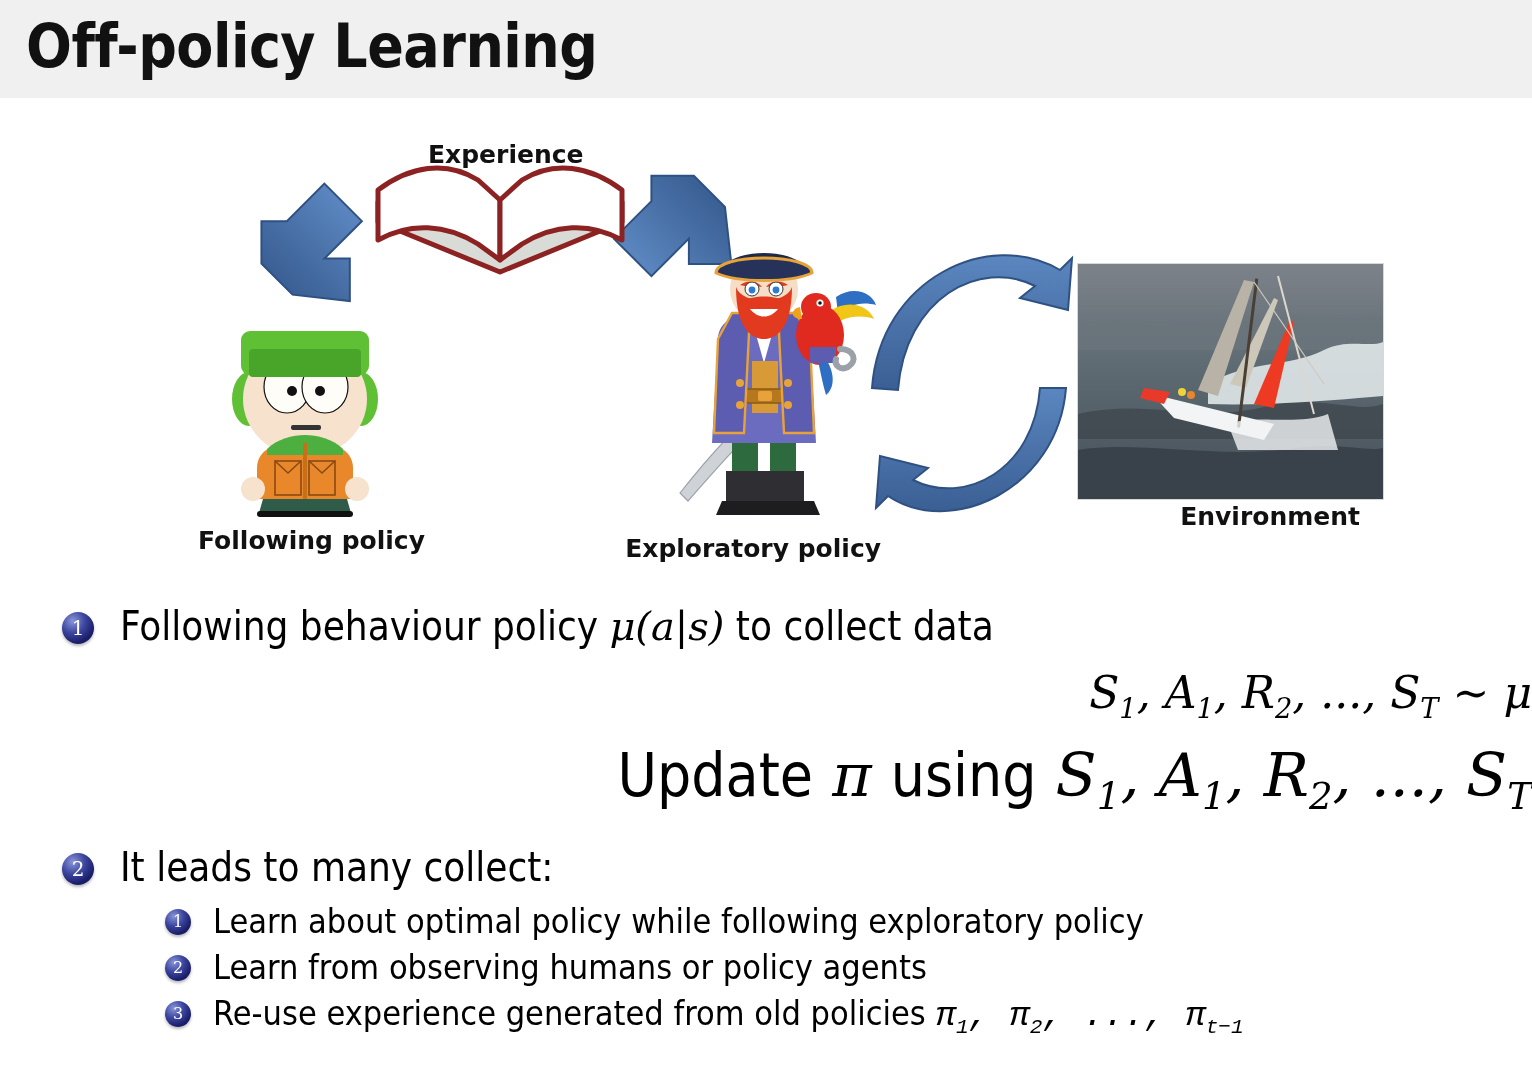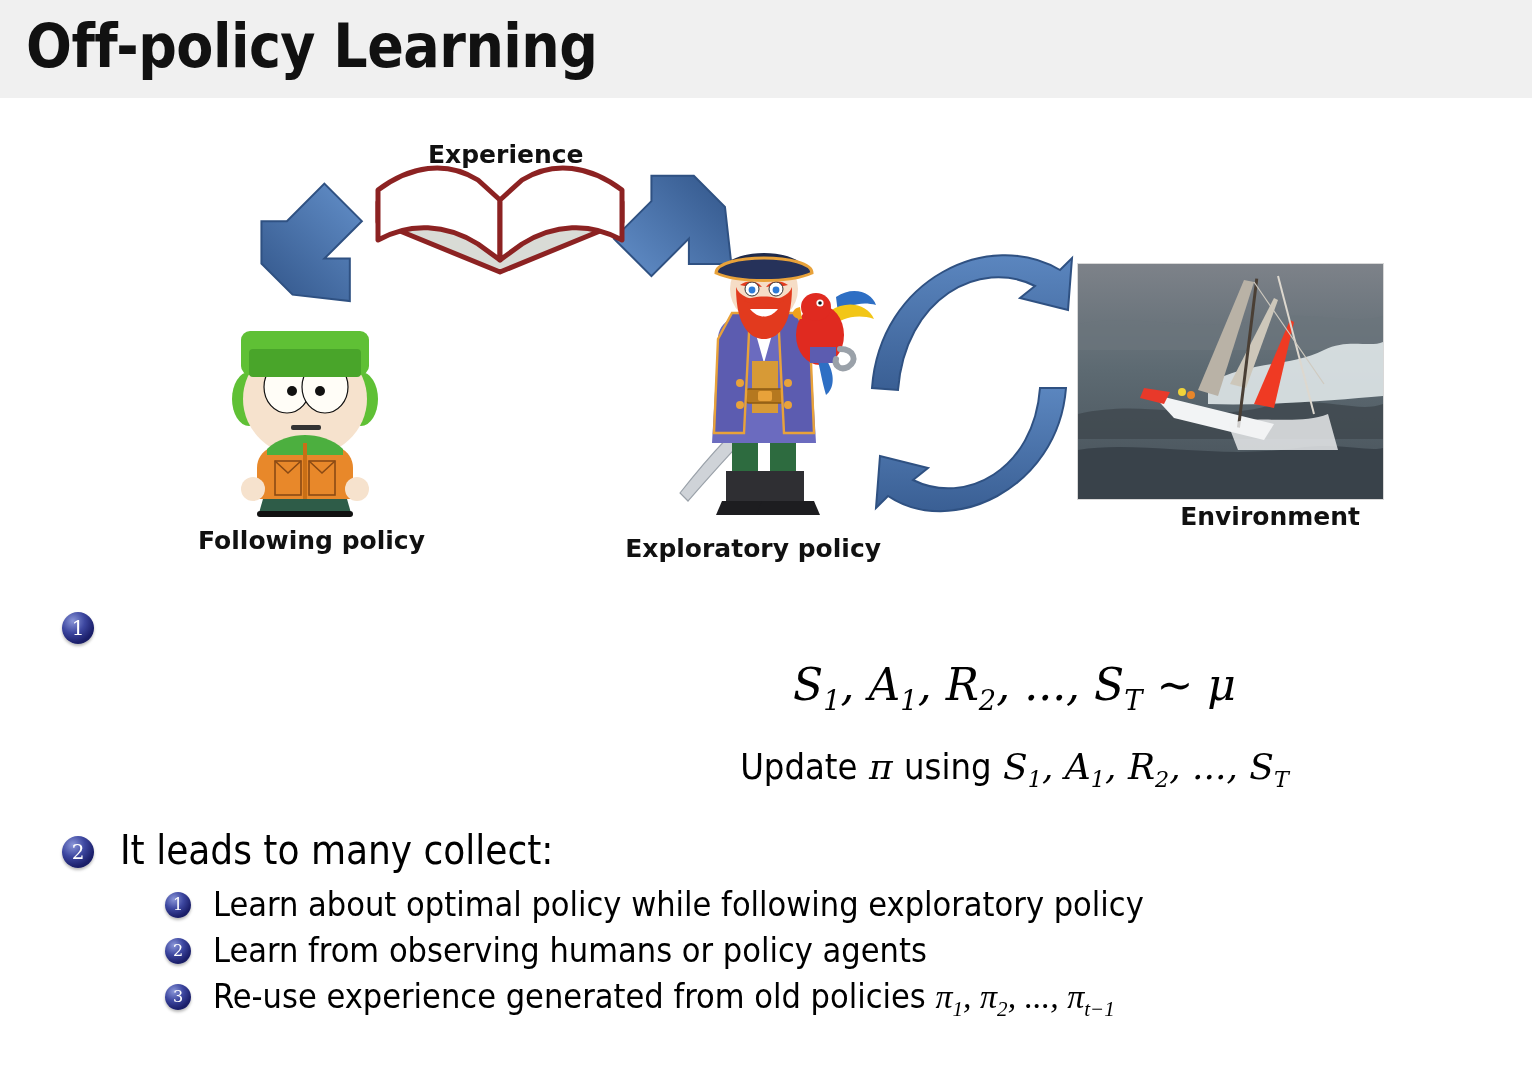--- a/index.html
+++ b/index.html
@@ -84,27 +84,27 @@
     display:flex;align-items:center;justify-content:center;
     font-family:"DejaVu Serif","Liberation Serif",serif;
     font-weight:400;
     user-select:none;
   }
   .bullet.b1{width:32px;height:32px;font-size:20px;margin-top:12px;}
   .bullet.b2{width:26px;height:26px;font-size:16px;margin-top:10px;}
 
   
   .math-line{
-    text-align:center;
+    text-align:right;
     font-family:"DejaVu Serif","Liberation Serif",serif;
     font-style:italic;
     white-space:nowrap;
   }
   .eq1{position:relative;margin-left:497px;font-size:44px;line-height:62px;margin-top:10px;}
-  .eq2{position:relative;margin-left:497px;font-size:36px;line-height:62px;margin-top:4px;}
+  .eq2{position:relative;margin-left:497px;font-size:60px;line-height:62px;margin-top:4px;}
   .up{font-style:normal;font-family:"DejaVu Sans Condensed","Liberation Sans Narrow","Liberation Sans",sans-serif;}
   sub{font-size:0.62em;}
   .mi{font-style:italic;}
   .bars{font-style:normal;}
 </style>
 </head>
 <body>
 
 <div class="slide-header"></div>
 <div class="slide-title">Off-policy Learning</div>
@@ -253,20 +253,21 @@
       <path d="M150,160 C180,150 220,162 250,150 L260,186 L160,186 Z" fill="#f1f3f4" opacity="0.8"></path>
     </svg>
   </div>
   <div class="dlabel" style="left:1100px;top:404px;width:260px;">Environment</div>
 </div>
 
 <div class="content">
 
   <div class="lvl1-row">
     <div class="bullet b1">1</div>
+    <div class="lvl1-text"><span>Following behaviour policy </span><span class="mi" style="font-family:'DejaVu Serif','Liberation Serif',serif;">μ(a|s)</span><span> to collect data</span></div>
   </div>
 
   <div class="math-line eq1">
     <span class="mi">S</span><sub>1</sub>, <span class="mi">A</span><sub>1</sub>, <span class="mi">R</span><sub>2</sub>, ..., <span class="mi">S</span><sub><span class="mi">T</span></sub> <span class="bars">∼</span> <span class="mi">μ</span>
   </div>
 
   <div class="math-line eq2">
     <span class="up">Update</span> <span class="mi">π</span> <span class="up">using</span> <span class="mi">S</span><sub>1</sub>, <span class="mi">A</span><sub>1</sub>, <span class="mi">R</span><sub>2</sub>, ..., <span class="mi">S</span><sub><span class="mi">T</span></sub>
   </div>
 
@@ -280,15 +281,15 @@
     <div class="lvl2-text">Learn about optimal policy while following exploratory policy</div>
   </div>
 
   <div class="lvl2-row">
     <div class="bullet b2">2</div>
     <div class="lvl2-text">Learn from observing humans or policy agents</div>
   </div>
 
   <div class="lvl2-row">
     <div class="bullet b2">3</div>
-    <div class="lvl2-text">Re-use experience generated from old policies <span style="font-family:Liberation Serif, serif;font-style:italic;">π<sub>1</sub>, π<sub>2</sub>, ..., π<sub><span style="font-style:italic;">t</span>−1</sub></span></div>
+    <div class="lvl2-text">Re-use experience generated from old policies <span style="font-family:Liberation Mono, monospace;font-style:italic;">π<sub>1</sub>, π<sub>2</sub>, ..., π<sub><span style="font-style:italic;">t</span>−1</sub></span></div>
   </div>
 </div>
 
 </body></html>

